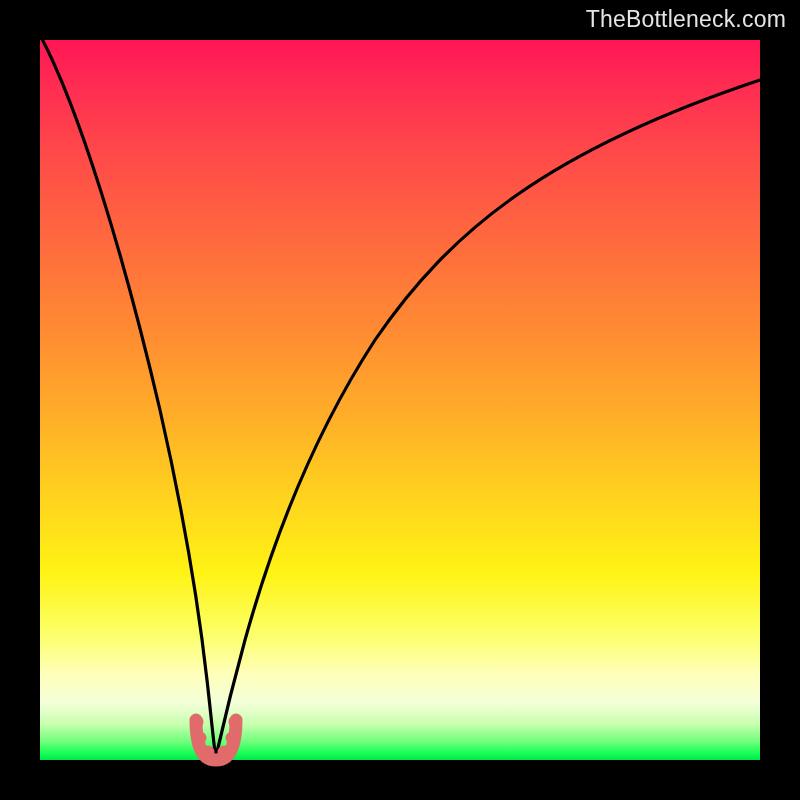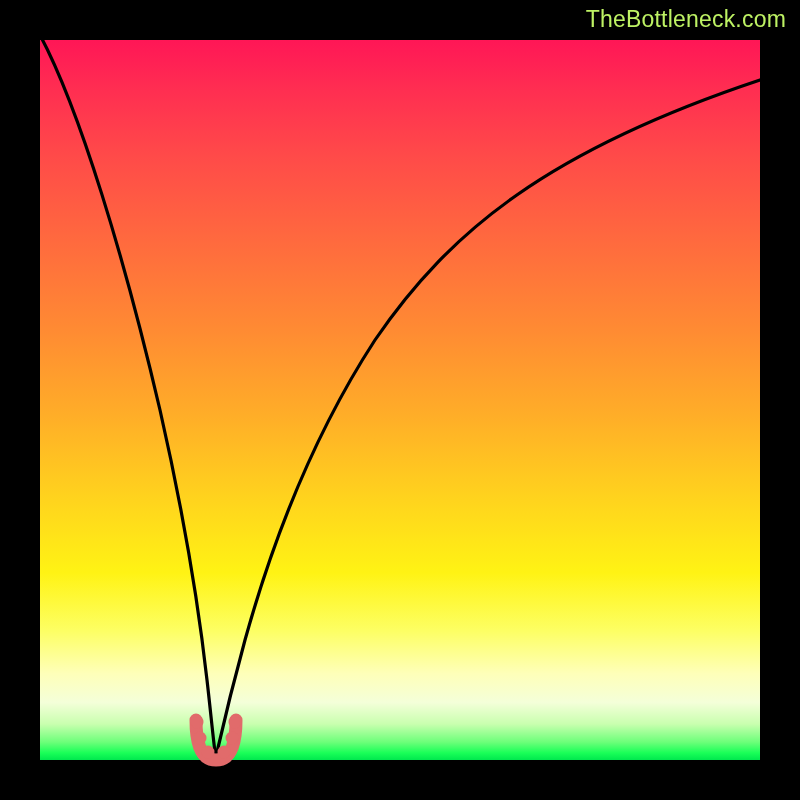--- a/index.html
+++ b/index.html
@@ -8,21 +8,21 @@
     height: 800px;
     background: #000;
     position: relative;
     font-family: Arial, sans-serif;
     overflow: hidden;
   }
   .attribution {
     position: absolute;
     top: 6px;
     right: 14px;
-    color: #bef264;
+    color: #e5e5e5;
     font-size: 23px;
     font-weight: 400;
     z-index: 10;
     letter-spacing: 0.2px;
   }
   .plot-area {
     position: absolute;
     left: 40px;
     top: 40px;
     width: 720px;

